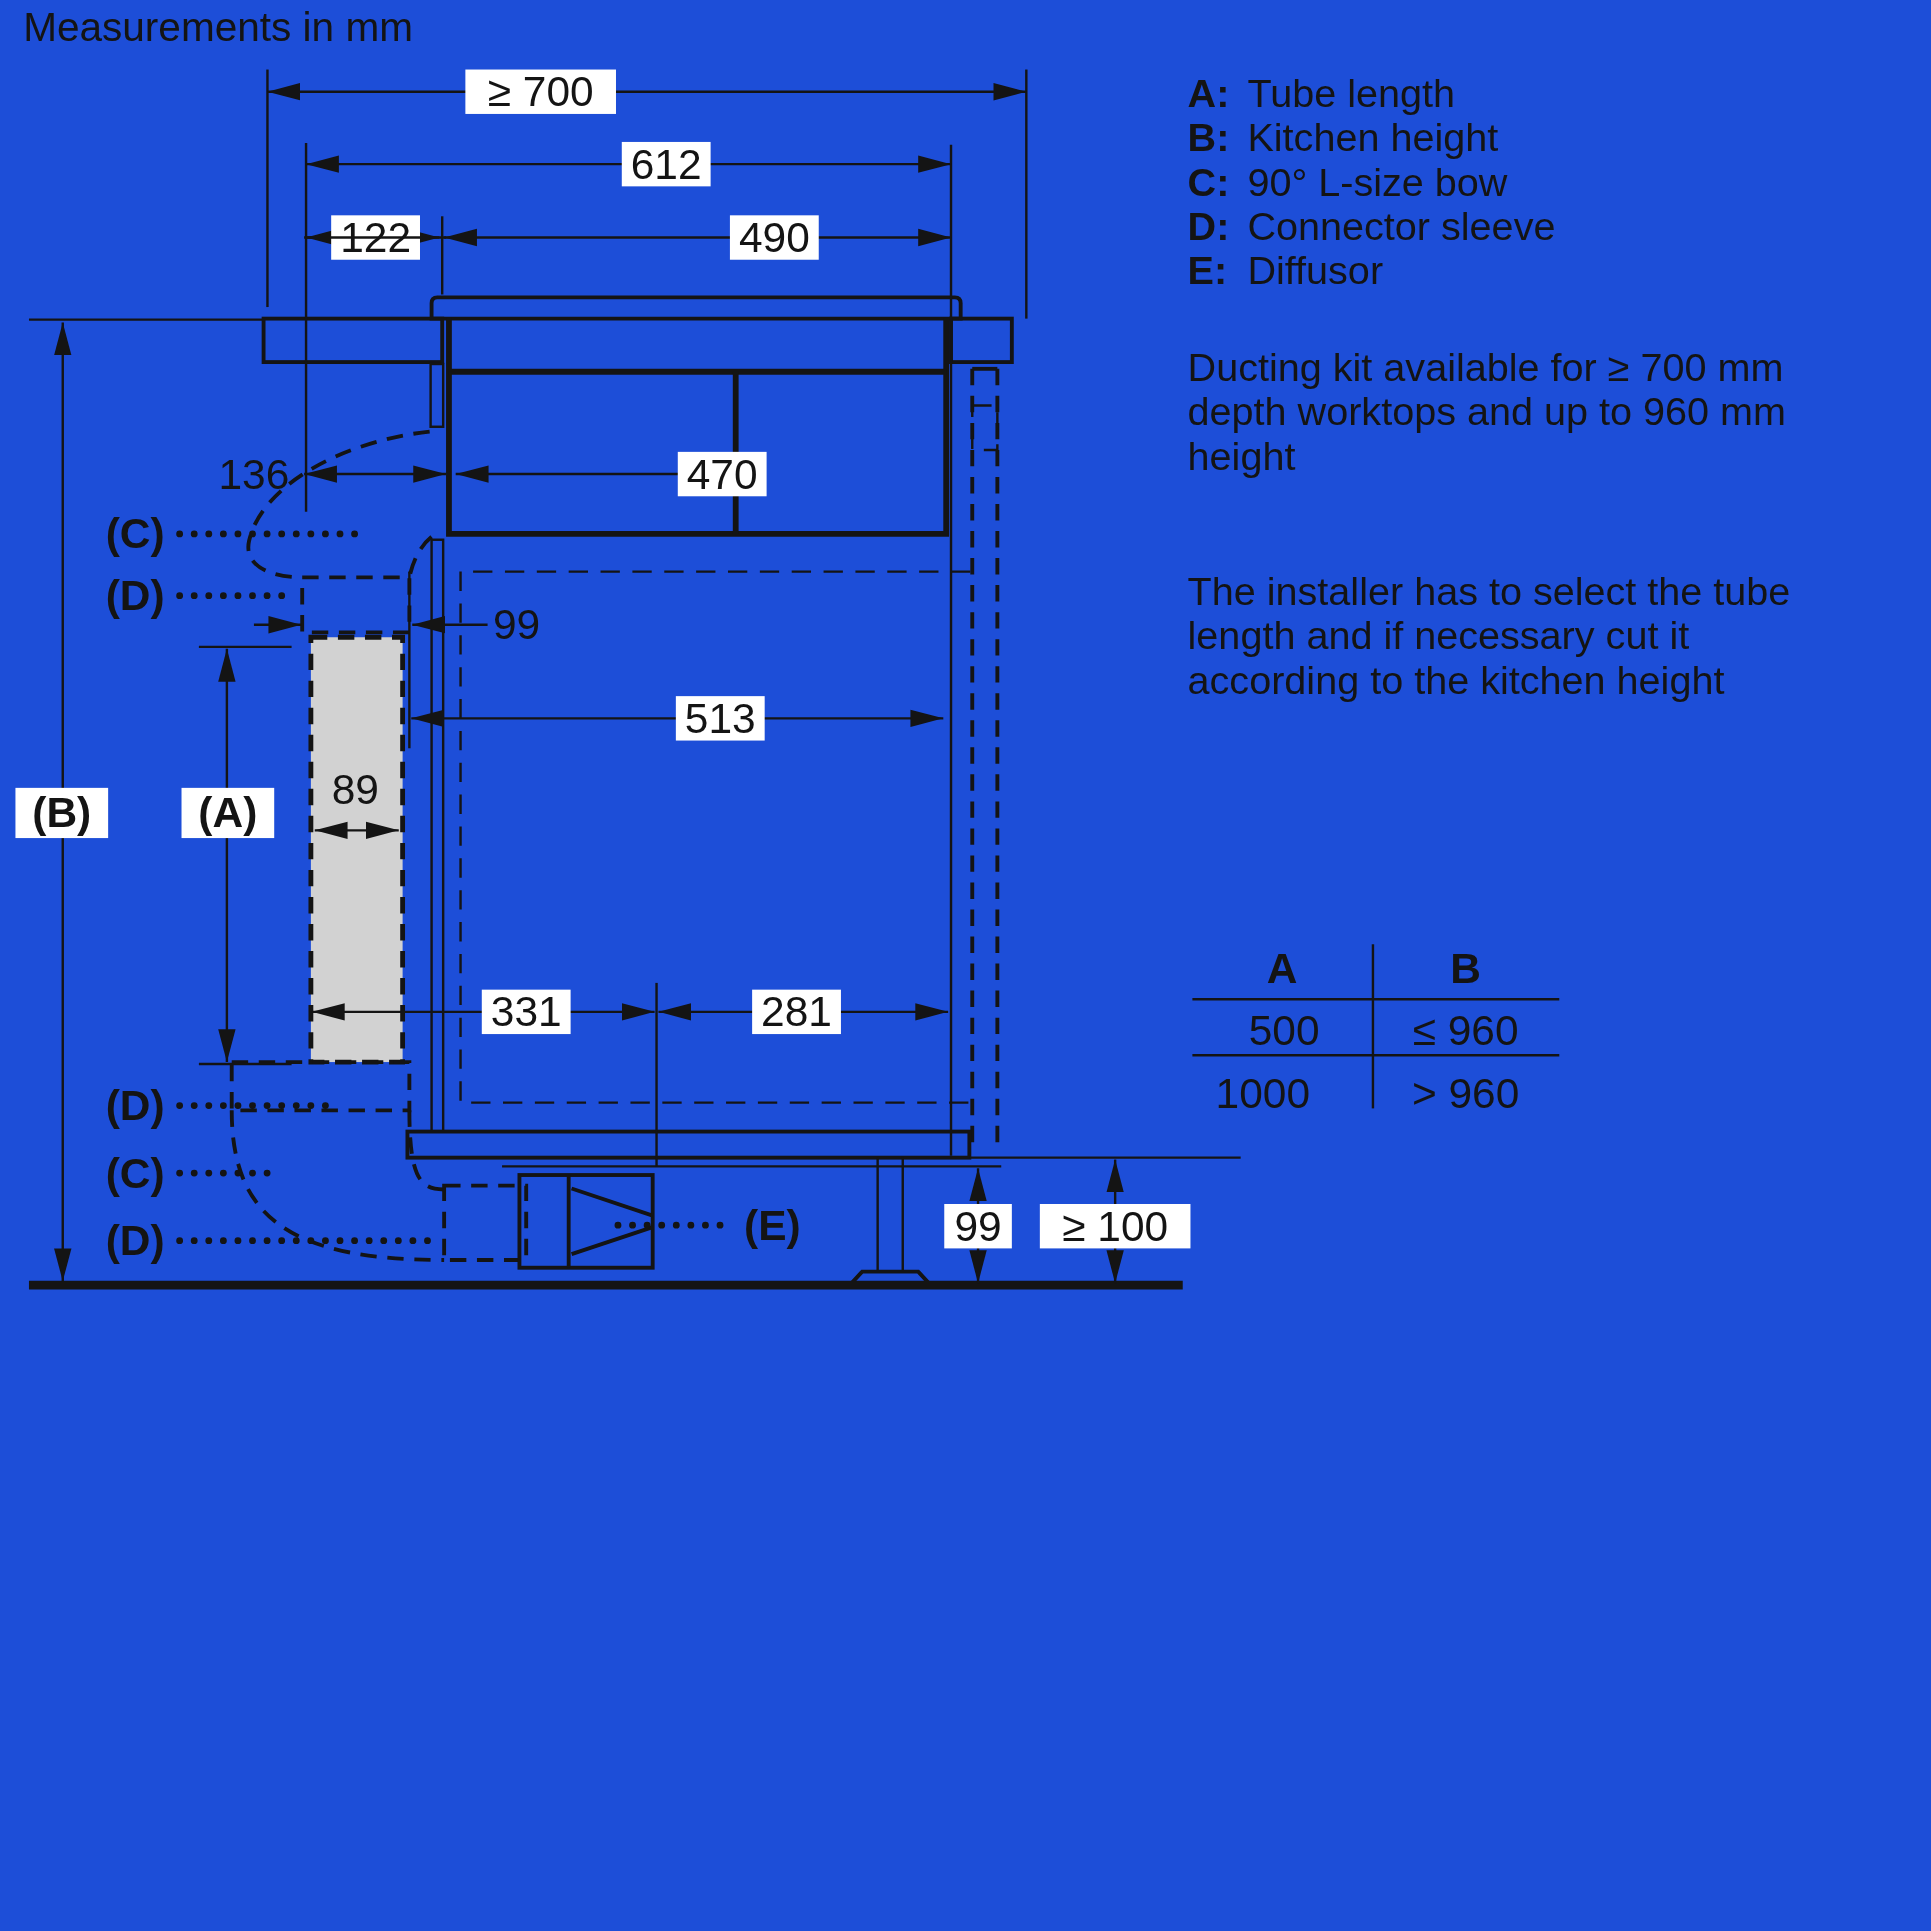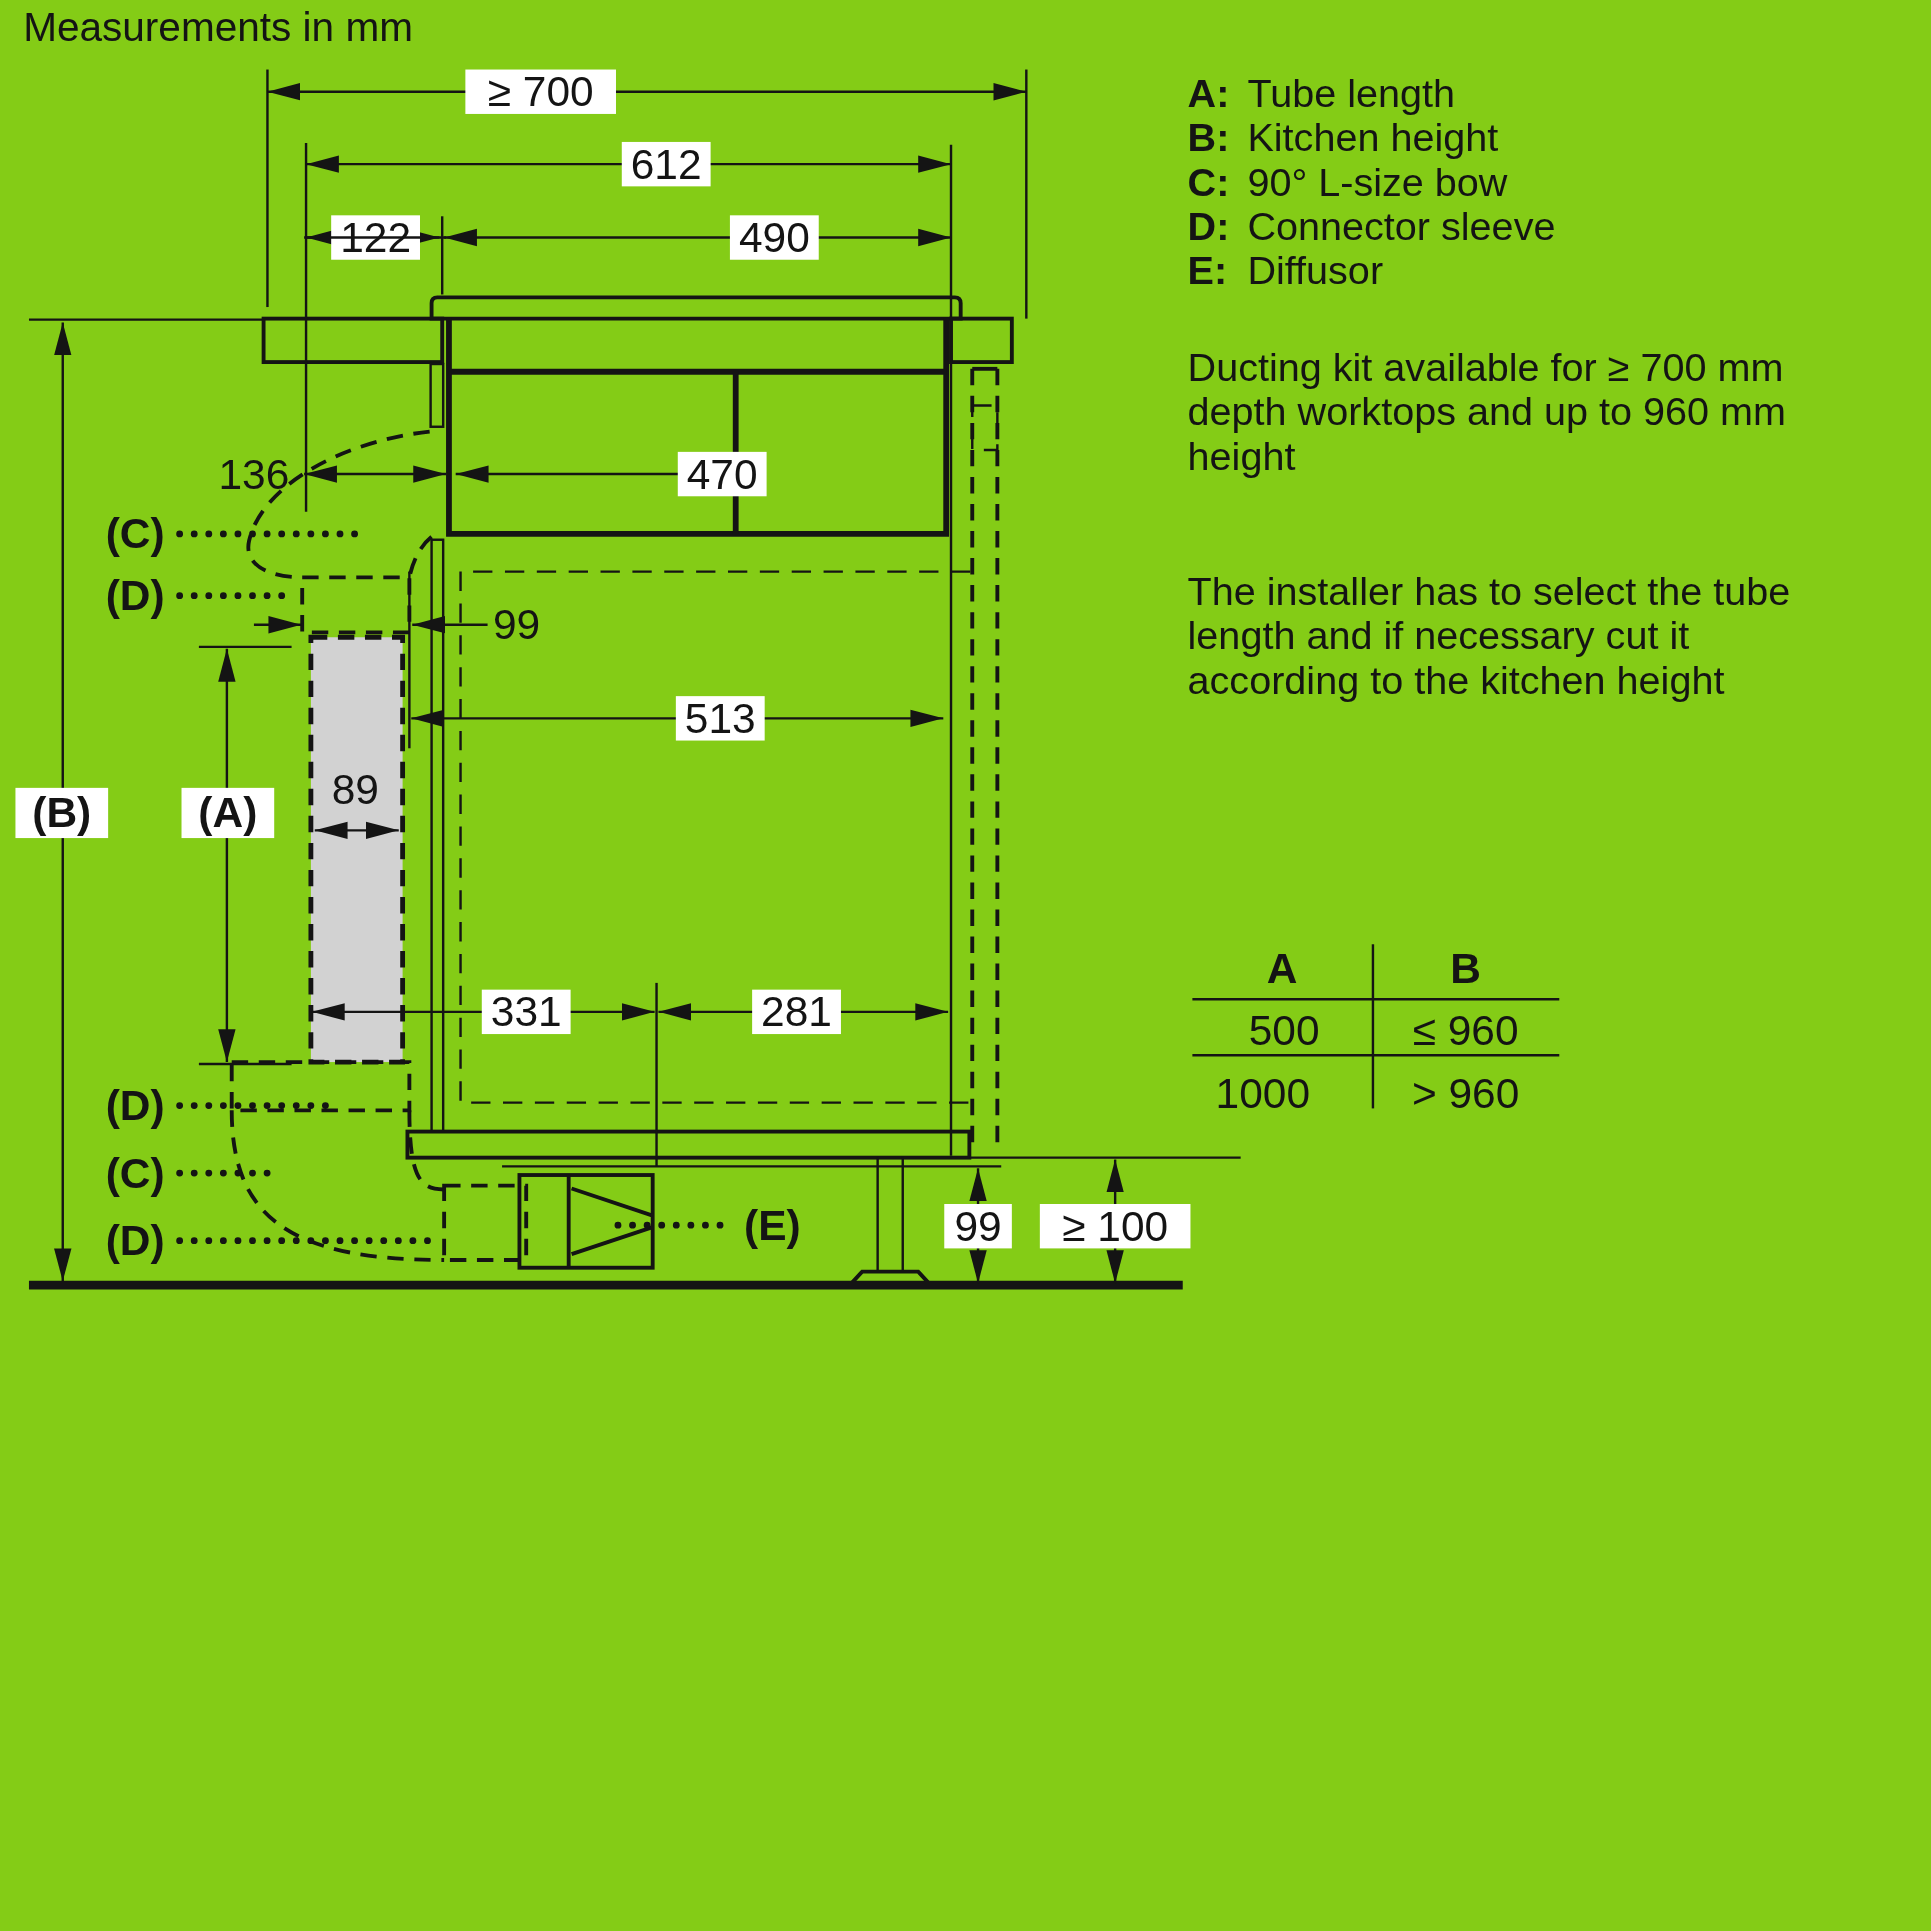--- a/index.html
+++ b/index.html
@@ -1,16 +1,16 @@
 <!DOCTYPE html>
 <html><head>
 <meta charset="utf-8">
 <style>
   html,body{margin:0;padding:0;background:#ffffff;}
-  .page{width:1931px;height:1931px;background:#84cc16;position:relative;overflow:hidden;}
+  .page{width:1931px;height:1931px;background:#1d4ed8;position:relative;overflow:hidden;}
   svg{display:block;}
   text{font-family:"Liberation Sans","DejaVu Sans",sans-serif;fill:#141414;}
   .title{font-size:42px;}
   .dim{font-size:44px;text-anchor:middle;dominant-baseline:central;}
   .callout{font-size:44px;font-weight:bold;text-anchor:middle;dominant-baseline:central;}
   .legend-key{font-size:41px;font-weight:bold;dominant-baseline:central;}
   .legend-label{font-size:41px;dominant-baseline:central;}
   .note{font-size:41px;dominant-baseline:central;}
   .tbl-h{font-size:44px;font-weight:bold;text-anchor:middle;dominant-baseline:central;}
   .tbl-c{font-size:44px;text-anchor:middle;dominant-baseline:central;}

